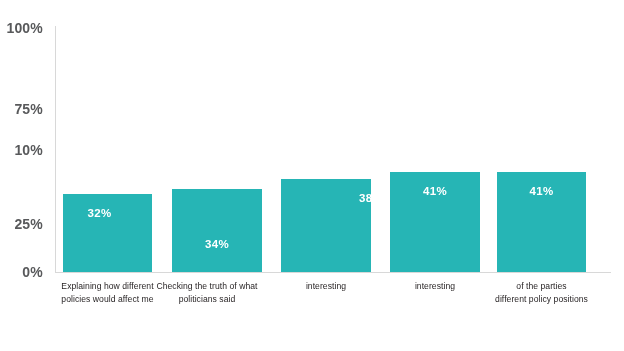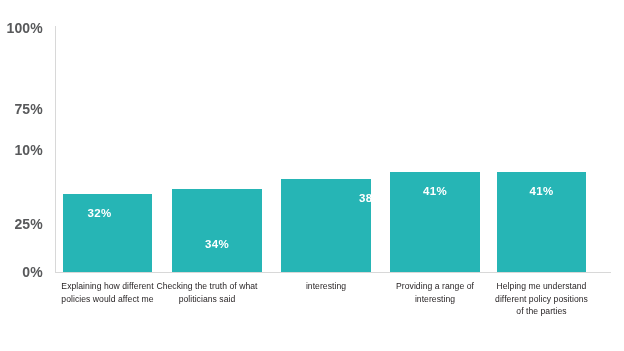--- a/index.html
+++ b/index.html
@@ -124,25 +124,23 @@
         <div>politicians said</div>
       </div>
       <div class="bar-rect" style="left: 281px; width: 90px; height: 92.72px; background: rgb(38, 181, 181);"></div>
       <div class="bar-value" style="left: 281px; width: 90px; top: 193.28px; color: rgb(255, 255, 255); padding-left: 45px;">38%</div>
       <div class="cat-label" style="left: 271px; width: 110px; color: rgb(35, 31, 32);">
         <div>interesting</div>
       </div>
       <div class="bar-rect" style="left: 390px; width: 90px; height: 100.04px; background: rgb(38, 181, 181);"></div>
       <div class="bar-value" style="left: 390px; width: 90px; top: 185.96px; color: rgb(255, 255, 255);">41%</div>
       <div class="cat-label" style="left: 380px; width: 110px; color: rgb(35, 31, 32);">
-        <div>Providing a range of</div>
         <div>interesting</div>
       </div>
       <div class="bar-rect" style="left: 497px; width: 89px; height: 100.04px; background: rgb(38, 181, 181);"></div>
       <div class="bar-value" style="left: 497px; width: 89px; top: 185.96px; color: rgb(255, 255, 255);">41%</div>
       <div class="cat-label" style="left: 487px; width: 109px; color: rgb(35, 31, 32);">
-        <div>Helping me understand</div>
+        <div>of the parties</div>
         <div>different policy positions</div>
-        <div>of the parties</div>
       </div>
     </div>
 
 </div>
 
 </body></html>

